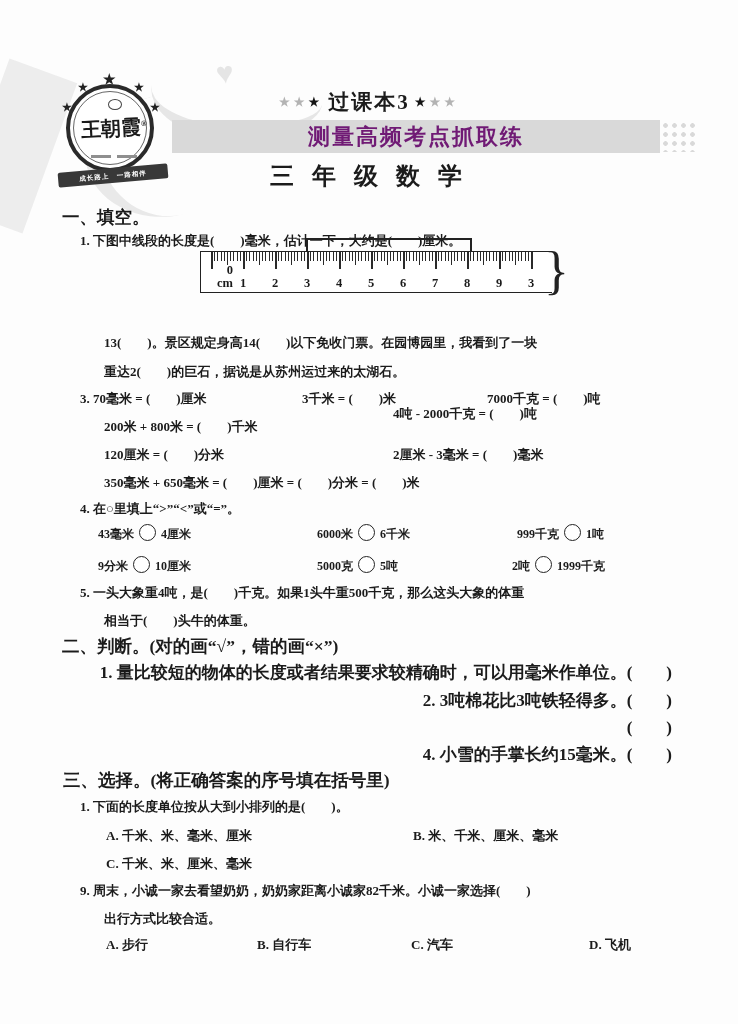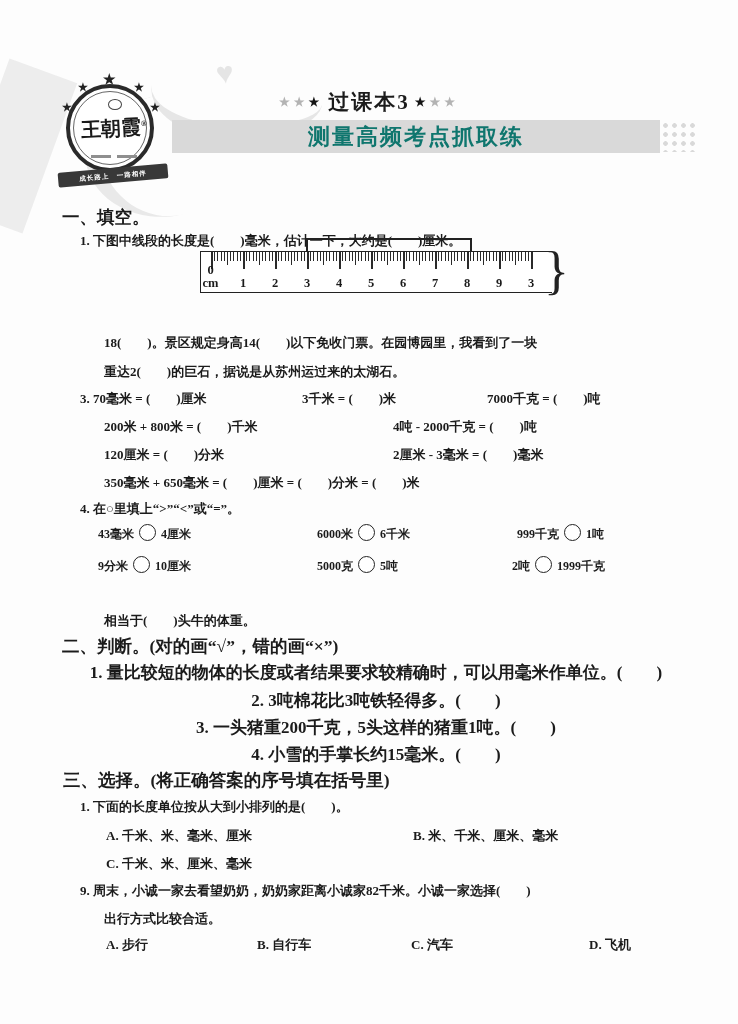--- a/index.html
+++ b/index.html
@@ -32,31 +32,31 @@
   .bribbon{position:absolute;left:2px;top:96px;width:110px;height:15px;background:#383838;
            transform:rotate(-5deg);color:#fff;font-size:6.5px;line-height:15px;text-align:center;
            letter-spacing:1px;border-radius:2px;z-index:3;white-space:nowrap;overflow:hidden;}
   
   .starsline{position:absolute;left:0;top:88px;width:100%;text-align:center;z-index:1;white-space:nowrap;}
   .stg{color:#b3b3b3;font-size:12px;letter-spacing:4px;vertical-align:3px;}
   .stb{color:#141414;font-size:12px;letter-spacing:4px;vertical-align:3px;}
   .utitle{font-size:21px;letter-spacing:2px;margin:0 5px;}
   .banner{position:absolute;left:172px;top:120px;width:488px;height:33px;background:#d9d9d9;
           display:flex;align-items:center;justify-content:center;z-index:1;}
-  .banner span{font-size:22px;letter-spacing:2px;color:#0f766e;}
+  .banner span{font-size:22px;letter-spacing:2px;color:#701a75;}
   .bdots{position:absolute;left:661px;top:121px;width:36px;height:31px;
          background-image:radial-gradient(circle,#d9d9d9 2px,transparent 2.6px);
          background-size:9px 9px;z-index:1;}
   .gradetitle{position:absolute;left:0;top:160px;width:100%;text-align:center;font-size:24px;
               letter-spacing:6px;z-index:1;}
   
   .content{position:absolute;left:62px;top:205px;width:616px;height:762px;z-index:1;}
   .ln{position:absolute;white-space:nowrap;font-size:13px;line-height:21px;}
   .sec{font-size:17.5px;}
-  .jrow{position:absolute;left:18px;width:592px;display:flex;justify-content:center;
+  .jrow{position:absolute;left:18px;width:592px;display:flex;justify-content:flex-end;
         font-size:17px;line-height:21px;white-space:nowrap;}
   .cmp{position:absolute;white-space:nowrap;font-size:12px;line-height:21px;}
   .circ{display:inline-block;width:15px;height:15px;border:1.7px solid #222;border-radius:50%;
         margin:0 5px;vertical-align:-3px;background:#fff;}
   
   .rwrap{position:absolute;left:138px;top:33px;width:364px;height:58px;}
   .seg{position:absolute;top:0;height:14px;border-top:2.6px solid #222;border-left:2.6px solid #222;
        border-right:2.6px solid #222;box-sizing:border-box;}
   .rbody{position:absolute;left:0;top:13px;width:352px;height:42px;border:1.7px solid #222;
          border-right:none;background:#fff;box-sizing:border-box;
@@ -99,77 +99,78 @@
     <div class="bribbon">成长路上　一路相伴</div>
   </div>
 
   <div class="starsline">
     <span class="stg">★★</span><span class="stb">★</span><span class="utitle">过课本3</span><span class="stb">★</span><span class="stg">★★</span>
   </div>
   <div class="banner">
     <span>测量高频考点抓取练</span>
   </div>
   <div class="bdots"></div>
+  <div class="gradetitle">三 年 级 数 学</div>
 
   <div class="content">
 
     <div class="ln sec" style="top:2px;left:0">一、填空。</div>
     <div class="ln" style="top:25px;left:18px">1. 下图中线段的长度是(　　)毫米，估计一下，大约是(　　)厘米。</div>
 
     <div class="rwrap">
       <div class="seg" style="left: 106px; width: 166.4px;"></div>
       <div class="rbody">
-          <span class="rlab" style="left: 0; width: 19px; text-align: center;">0 cm</span>
+          <span class="rlab" style="left: 13px; width: 19px; text-align: right;">0 cm</span>
           <span class="rlab" style="left: 28px; width: 28px;">1</span>
           <span class="rlab" style="left: 60px; width: 28px;">2</span>
           <span class="rlab" style="left: 92px; width: 28px;">3</span>
           <span class="rlab" style="left: 124px; width: 28px;">4</span>
           <span class="rlab" style="left: 156px; width: 28px;">5</span>
           <span class="rlab" style="left: 188px; width: 28px;">6</span>
           <span class="rlab" style="left: 220px; width: 28px;">7</span>
           <span class="rlab" style="left: 252px; width: 28px;">8</span>
           <span class="rlab" style="left: 284px; width: 28px;">9</span>
           <span class="rlab" style="left: 316px; width: 28px;">3</span>
         </div>
       <div class="rbrace">}</div>
     </div>
 
-    <div class="ln" style="top:127px;left:42px">18(　　)。景区规定身高14(　　)以下免收门票。在园博园里，我看到了一块</div>
+    <div class="ln" style="top:127px;left:42px">13(　　)。景区规定身高14(　　)以下免收门票。在园博园里，我看到了一块</div>
     <div class="ln" style="top:156px;left:42px">重达2(　　)的巨石，据说是从苏州运过来的太湖石。</div>
 
     <div class="ln" style="top:183px;left:18px">3. 70毫米 = (　　)厘米</div>
     <div class="ln" style="top:183px;left:240px">3千米 = (　　)米</div>
     <div class="ln" style="top:183px;left:425px">7000千克 = (　　)吨</div>
     <div class="ln" style="top:211px;left:42px">200米 + 800米 = (　　)千米</div>
-    <div class="ln" style="top:211px;left:331px">4吨 - 2000千克 = (　　)吨</div>
+    <div class="ln" style="top:198px;left:331px">4吨 - 2000千克 = (　　)吨</div>
     <div class="ln" style="top:239px;left:42px">120厘米 = (　　)分米</div>
     <div class="ln" style="top:239px;left:331px">2厘米 - 3毫米 = (　　)毫米</div>
     <div class="ln" style="top:267px;left:42px">350毫米 + 650毫米 = (　　)厘米 = (　　)分米 = (　　)米</div>
 
     <div class="ln" style="top:293px;left:18px">4. 在○里填上“&gt;”“&lt;”或“=”。</div>
     <div class="cmp" style="top:319px;left:36px"><span>43毫米</span><span class="circ"></span><span>4厘米</span></div>
     <div class="cmp" style="top:319px;left:255px"><span>6000米</span><span class="circ"></span><span>6千米</span></div>
     <div class="cmp" style="top:319px;left:455px"><span>999千克</span><span class="circ"></span><span>1吨</span></div>
     <div class="cmp" style="top:351px;left:36px"><span>9分米</span><span class="circ"></span><span>10厘米</span></div>
     <div class="cmp" style="top:351px;left:255px"><span>5000克</span><span class="circ"></span><span>5吨</span></div>
     <div class="cmp" style="top:351px;left:450px"><span>2吨</span><span class="circ"></span><span>1999千克</span></div>
 
+    <div class="ln" style="top:377px;left:18px">5. 一头大象重4吨，是(　　)千克。如果1头牛重500千克，那么这头大象的体重</div>
     <div class="ln" style="top:405px;left:42px">相当于(　　)头牛的体重。</div>
 
     <div class="ln sec" style="top:431px;left:0">二、判断。(对的画“√”，错的画“×”)</div>
     <div class="jrow" style="top:457px">
         <span>1. 量比较短的物体的长度或者结果要求较精确时，可以用毫米作单位。</span>
         <span>(　　)</span>
       </div>
     <div class="jrow" style="top:485px">
         <span>2. 3吨棉花比3吨铁轻得多。</span>
         <span>(　　)</span>
       </div>
     <div class="jrow" style="top:512px">
-        <span>3. 一头猪重200千克，5头这样的猪重1吨。</span>
         <span>(　　)</span>
       </div>
     <div class="jrow" style="top:539px">
         <span>4. 小雪的手掌长约15毫米。</span>
         <span>(　　)</span>
       </div>
 
     <div class="ln sec" style="top:565px;left:1px">三、选择。(将正确答案的序号填在括号里)</div>
     <div class="ln" style="top:591px;left:18px">1. 下面的长度单位按从大到小排列的是(　　)。</div>
     <div class="ln" style="top:620px;left:44px">A. 千米、米、毫米、厘米</div>

